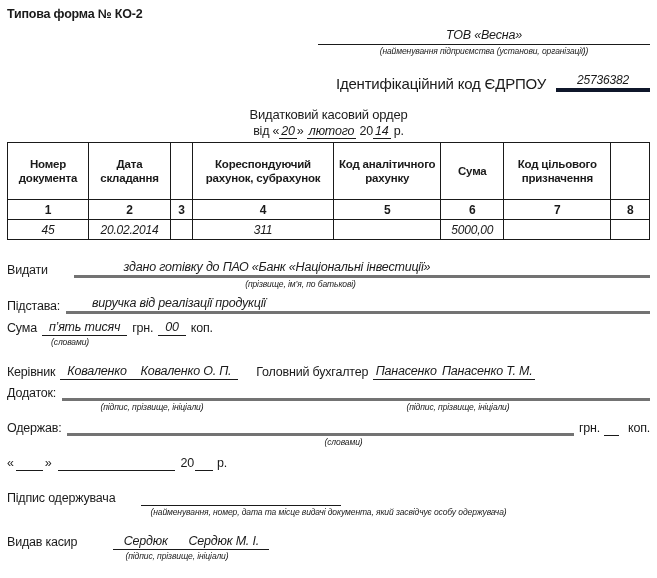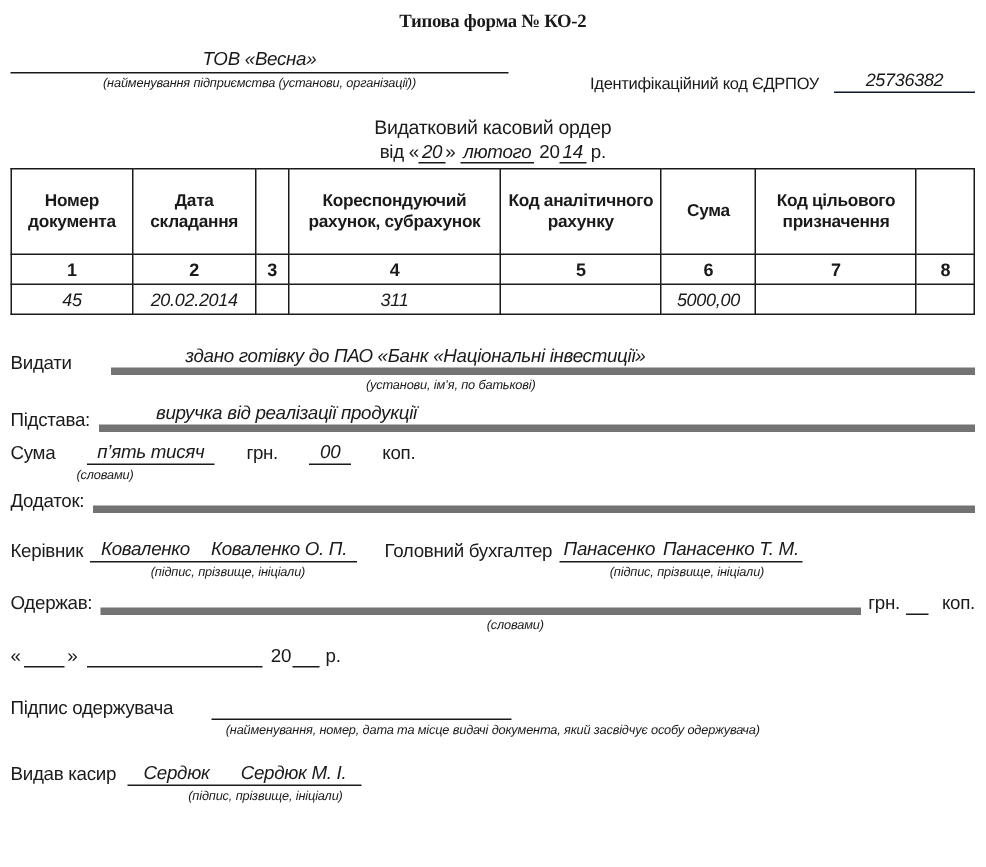--- a/index.html
+++ b/index.html
@@ -7,62 +7,62 @@
   body {
     width: 657px; height: 578px;
     color: #1a1a1a;
     font-family: "Liberation Sans", "DejaVu Sans", sans-serif;
     font-size: 12px;
     letter-spacing: -0.2px;
     overflow: hidden;
   }
   .page { width: 657px; height: 578px; padding: 5px 7px; overflow: hidden; }
 
-  .form-label { text-align: center; font-weight: bold; font-size: 12.5px; padding-top: 2px; font-family: Liberation Serif, serif; }
-
-  .top-row { display: flex; margin-top: 7px; align-items: center; }
+  .form-label { text-align: left; font-weight: bold; font-size: 12.5px; padding-top: 2px; }
+
+  .top-row { display: flex; margin-top: 7px; align-items: flex-end; flex-direction: column; }
   .company-block { width: 332px; }
   .company-name {
     text-align: center; font-style: italic; font-size: 12.5px;
     border-bottom: 1.5px solid #1a1a1a; padding-bottom: 2px;
   }
   .caption { font-size: 8.5px; font-style: italic; letter-spacing: -0.1px; }
   .company-caption { text-align: center; margin-top: 1px; }
   .edrpou-block { flex: 1; display: flex; align-items: flex-end; justify-content: flex-end; margin-top: 17px; }
-  .edrpou-label { font-size: 11px; }
+  .edrpou-label { font-size: 15px; }
   .edrpou-value {
-    font-style: italic; border-bottom: 1px solid #0f172a;
+    font-style: italic; border-bottom: 4px solid #0f172a;
     width: 94px; text-align: center; margin-left: 10px; padding-bottom: 1px;
   }
 
   .title { text-align: center; font-weight: normal; font-size: 13px; margin-top: 15px; }
   .subtitle { text-align: center; font-size: 12.5px; margin-top: 2px; white-space: pre; }
   .u { border-bottom: 1px solid #1a1a1a; font-style: italic; padding: 0 2px; }
 
   table { width: 100%; border-collapse: collapse; margin-top: 4px; table-layout: fixed; }
   th, td { border: 1.5px solid #1a1a1a; text-align: center; vertical-align: middle; }
   th { font-weight: bold; font-size: 11.5px; line-height: 1.25; height: 57px; padding: 2px; }
   tr.num-row td { font-weight: bold; font-size: 12px; height: 20px; }
   tr.data-row td { font-style: italic; font-size: 12px; height: 20px; }
 
   .row { display: flex; align-items: flex-end; font-size: 12.5px; line-height: 1.2; }
   .lbl { white-space: nowrap; }
-  .fill { flex: 1; border-bottom: 5px solid #737373; margin-left: 6px; min-height: 14px; }
+  .fill { flex: 1; border-bottom: 3px solid #737373; margin-left: 6px; min-height: 14px; }
   .val { font-style: italic; }
   .blank { display: inline-block; border-bottom: 1px solid #1a1a1a; height: 13px; }
 
   .vydaty-row { margin-top: 20px; gap: 20px; }
   .vydaty-fill { text-align: center; padding-right: 170px; }
   .vydaty-caption { text-align: center; padding-right: 56px; margin-top: 1px; }
 
   .pidstava-row { margin-top: 7px; }
-  .pidstava-fill .val { margin-left: 38px; }
+  .pidstava-fill .val { margin-left: 26px; }
 
   .suma-row { margin-top: 6px; }
-  .suma-row .u { padding: 0 7px; margin: 0 21px; }
+  .suma-row .u { padding: 0 7px; margin: 0 5px; }
   .suma-caption { margin-left: 44px; margin-top: 1px; }
 
   .dodatok-row { margin-top: 6px; }
 
   .kerivnyk-row { margin-top: 17px; }
   .sig-group {
     display: flex; justify-content: space-around; align-items: flex-end;
     border-bottom: 1px solid #1a1a1a; font-style: italic; margin-left: 5px;
   }
   .sig-group-1 { width: 178px; }
@@ -81,21 +81,21 @@
   .date-row .blank-day { width: 27px; margin: 0 2px; }
   .date-row .blank-month { width: 117px; margin: 0 6px; }
   .date-row .blank-year { width: 18px; margin: 0 4px 0 1px; }
 
   .pidpys-row { margin-top: 20px; gap: 20px; }
   .pidpys-row .blank-sign { width: 200px; margin-left: 6px; }
 
   .za-row { margin-top: 20px; }
   .za-caption { text-align: center; margin-top: 1px; }
 
-  .kasyr-row { margin-top: 17px; }
+  .kasyr-row { margin-top: 17px; gap: 28px; }
   .kasyr-group { width: 156px; margin-left: 8px; align-items: flex-end; }
   .kasyr-caption-row { display: flex; margin-top: 1px; }
   .cap-kasyr { margin-left: 92px; width: 156px; text-align: center; }
 </style>
 </head>
 <body>
 
 <div class="page">
 
   <div class="form-label">Типова форма № КО-2</div>
@@ -159,53 +159,53 @@
         <td></td>
         <td></td>
       </tr>
     </tbody>
   </table>
 
   <div class="row vydaty-row">
     <span class="lbl">Видати</span>
     <span class="fill vydaty-fill"><span class="val">здано готівку до ПАО «Банк «Національні інвестиції»</span></span>
   </div>
-  <div class="caption vydaty-caption">(установи, ім’я, по батькові)</div>
+  <div class="caption vydaty-caption">(прізвище, ім’я, по батькові)</div>
 
   <div class="row pidstava-row">
     <span class="lbl">Підстава:</span>
     <span class="fill pidstava-fill"><span class="val">виручка від реалізації продукції</span></span>
   </div>
 
   <div class="row suma-row">
     <span class="lbl">Сума</span>
     <span class="u">п’ять тисяч</span>
     <span>грн.</span>
     <span class="u">00</span>
     <span>коп.</span>
   </div>
   <div class="caption suma-caption">(словами)</div>
-
-  <div class="row dodatok-row">
-    <span class="lbl">Додаток:</span>
-    <span class="fill"></span>
-  </div>
 
   <div class="row kerivnyk-row">
     <span class="lbl">Керівник</span>
     <span class="sig-group sig-group-1">
       <span>Коваленко</span>
       <span>Коваленко О. П.</span>
     </span>
     <span class="lbl sig-label-2">Головний бухгалтер</span>
     <span class="sig-group sig-group-2">
       <span>Панасенко</span>
       <span>Панасенко Т. М.</span>
     </span>
   </div>
+
+  <div class="row dodatok-row">
+    <span class="lbl">Додаток:</span>
+    <span class="fill"></span>
+  </div>
   <div class="kerivnyk-caption-row">
     <span class="caption cap-1">(підпис, прізвище, ініціали)</span>
     <span class="caption cap-2">(підпис, прізвище, ініціали)</span>
   </div>
 
   <div class="row oderzhav-row">
     <span class="lbl">Одержав:</span>
     <span class="fill"></span>
     <span class="unit">грн.</span>
     <span class="blank blank-kop"></span>

